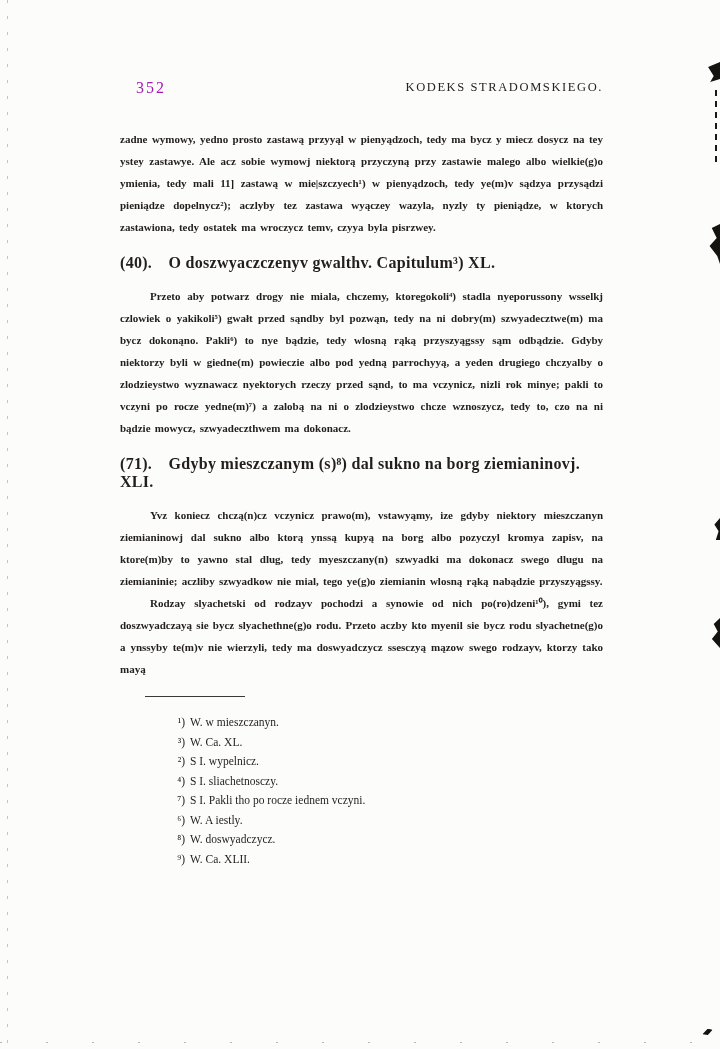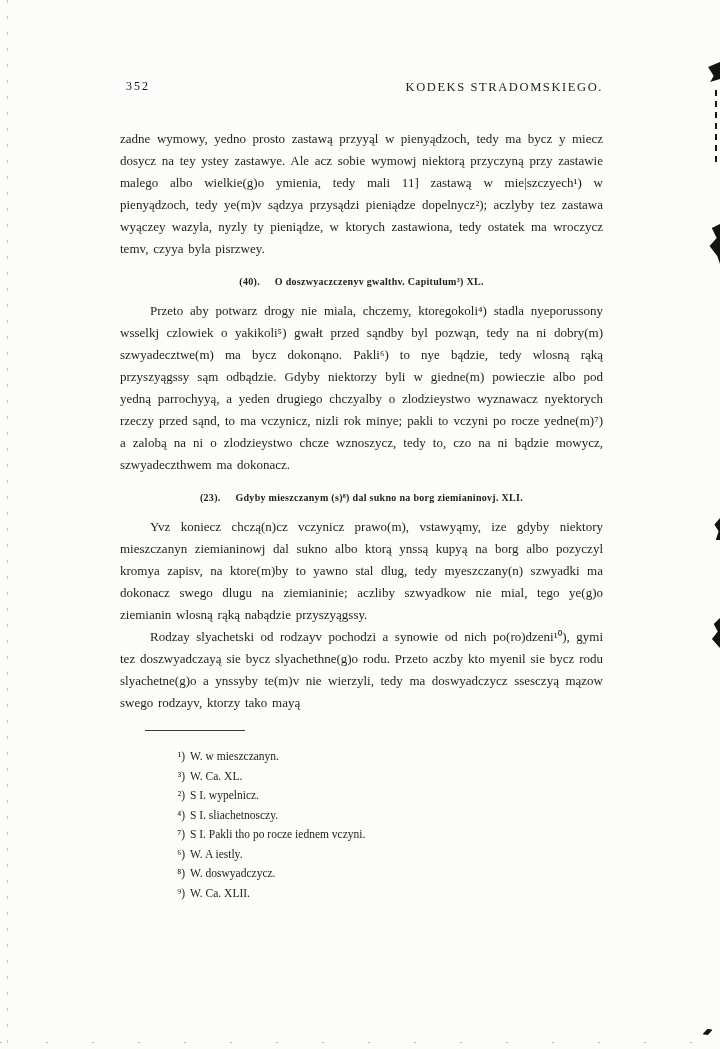--- a/index.html
+++ b/index.html
@@ -7,36 +7,36 @@
     width:720px; height:1049px;
     position:relative;
     background:#fcfcfa;
     overflow:hidden;
     font-family:"Liberation Serif", serif;
     color:#211e1b;
   }
   .page-inner { position:absolute; left:120px; top:80px; width:483px; }
   .header-row { position:relative; height:22px; margin-bottom:26px; }
   .page-number {
-    position:absolute; left:6px; top:-1px;
-    font-size:12px; letter-spacing:2px; color:#0f172a;
+    position:absolute; left:16px; top:-1px;
+    font-size:16px; letter-spacing:2px; color:#a21caf;
   }
   .running-header {
     display:block; text-align:right;
     font-size:12.5px; letter-spacing:1.6px; color:#26221e;
   }
   p.body-para {
-    font-size:13px; line-height:22px;
+    font-size:11px; line-height:22px;
     text-align:justify; text-align-last:left;
     word-spacing:1.5px;
-    margin:0; text-indent:30px;
+    margin:0; text-indent:30px;font-weight:bold;
   }
   p.no-indent { text-indent:0; }
   h3.section-heading {
-    font-size:10px; font-weight:bold; text-align:center;
+    font-size:16px; font-weight:bold; text-align:left;
     margin:16px 0 13px 0; letter-spacing:0.3px;
   }
   .heading-number { margin-right:12px; }
   .footnote-rule {
     width:100px; height:0;
     border-top:1.5px solid #3c3834;
     margin:16px 0 16px 25px;
   }
   .footnotes { font-size:11.5px; line-height:19.5px; margin-left:48px; }
   .footnote { white-space:nowrap; }
@@ -75,21 +75,21 @@
 
   <p class="body-para no-indent">zadne wymowy, yedno prosto zastawą przyyąl w pienyądzoch, tedy ma bycz y miecz dosycz na tey ystey zastawye. Ale acz sobie wymowj niektorą przyczyną przy zastawie malego albo wielkie(g)o ymienia, tedy mali 11] zastawą w mie|szczyech¹) w pienyądzoch, tedy ye(m)v sądzya przysądzi pieniądze dopelnycz²); aczlyby tez zastawa wyączey wazyla, nyzly ty pieniądze, w ktorych zastawiona, tedy ostatek ma wroczycz temv, czyya byla pisrzwey.</p>
 
   <h3 class="section-heading">
     <span class="heading-number">(40).</span>
     <span>O doszwyaczczenyv gwalthv. Capitulum³) XL.</span>
   </h3>
   <p class="body-para">Przeto aby potwarz drogy nie miala, chczemy, ktoregokoli⁴) stadla nyeporussony wsselkj czlowiek o yakikoli⁵) gwałt przed sąndby byl pozwąn, tedy na ni dobry(m) szwyadecztwe(m) ma bycz dokonąno. Pakli⁶) to nye bądzie, tedy wlosną rąką przyszyągssy sąm odbądzie. Gdyby niektorzy byli w giedne(m) powieczie albo pod yedną parrochyyą, a yeden drugiego chczyalby o zlodzieystwo wyznawacz nyektorych rzeczy przed sąnd, to ma vczynicz, nizli rok minye; pakli to vczyni po rocze yedne(m)⁷) a zalobą na ni o zlodzieystwo chcze wznoszycz, tedy to, czo na ni bądzie mowycz, szwyadeczthwem ma dokonacz.</p>
 
   <h3 class="section-heading">
-    <span class="heading-number">(23).</span>
+    <span class="heading-number">(71).</span>
     <span>Gdyby mieszczanym (s)⁸) dal sukno na borg ziemianinovj. XLI.</span>
   </h3>
   <p class="body-para">Yvz koniecz chczą(n)cz vczynicz prawo(m), vstawyąmy, ize gdyby niektory mieszczanyn ziemianinowj dal sukno albo ktorą ynssą kupyą na borg albo pozyczyl kromya zapisv, na ktore(m)by to yawno stal dlug, tedy myeszczany(n) szwyadki ma dokonacz swego dlugu na ziemianinie; aczliby szwyadkow nie mial, tego ye(g)o ziemianin wlosną rąką nabądzie przyszyągssy.</p>
 
   <p class="body-para">Rodzay slyachetski od rodzayv pochodzi a synowie od nich po(ro)dzeni¹⁰), gymi tez doszwyadczayą sie bycz slyachethne(g)o rodu. Przeto aczby kto myenil sie bycz rodu slyachetne(g)o a ynssyby te(m)v nie wierzyli, tedy ma doswyadczycz ssesczyą mązow swego rodzayv, ktorzy tako mayą</p>
 
   <div class="footnote-rule"></div>
 
   <div class="footnotes">
     <div class="footnote"><span class="fn-marker">¹)</span><span>W. w mieszczanyn.</span></div>

